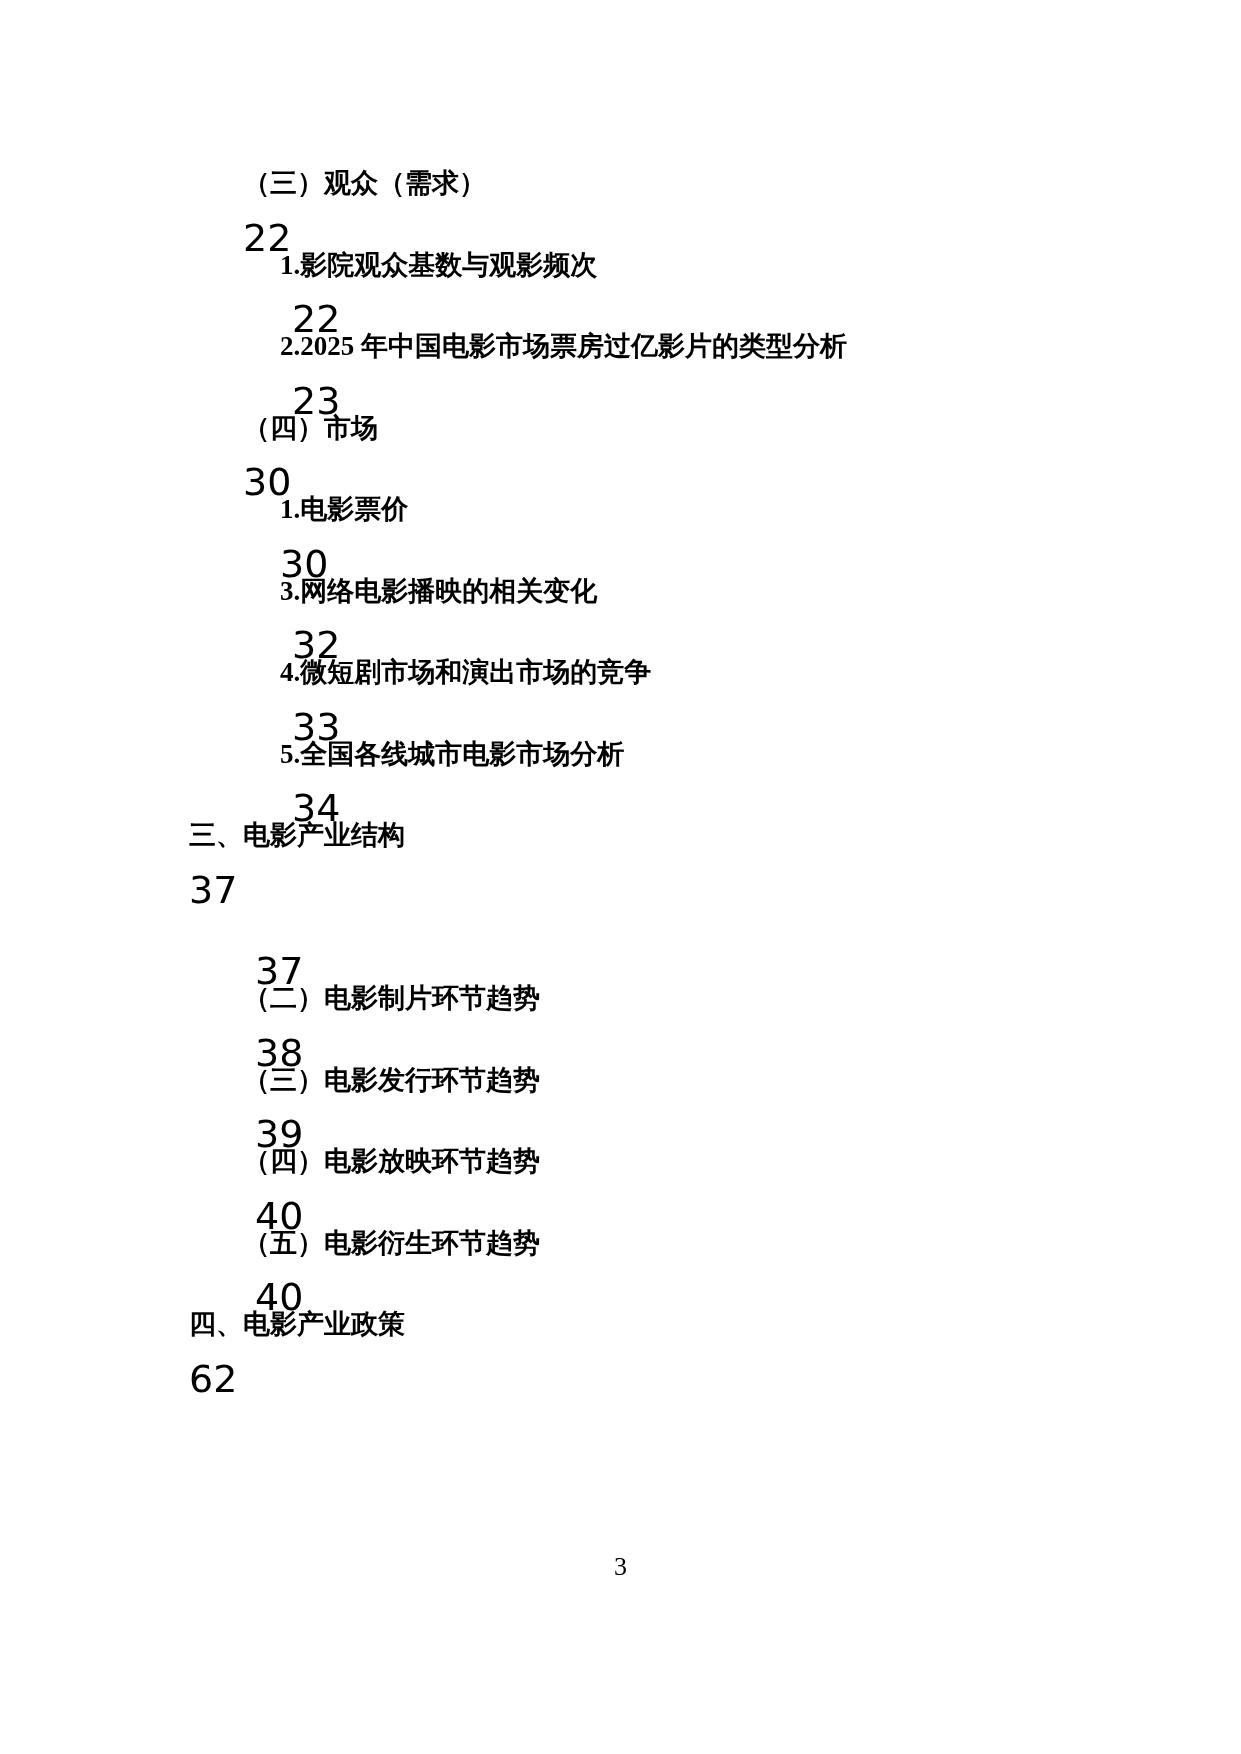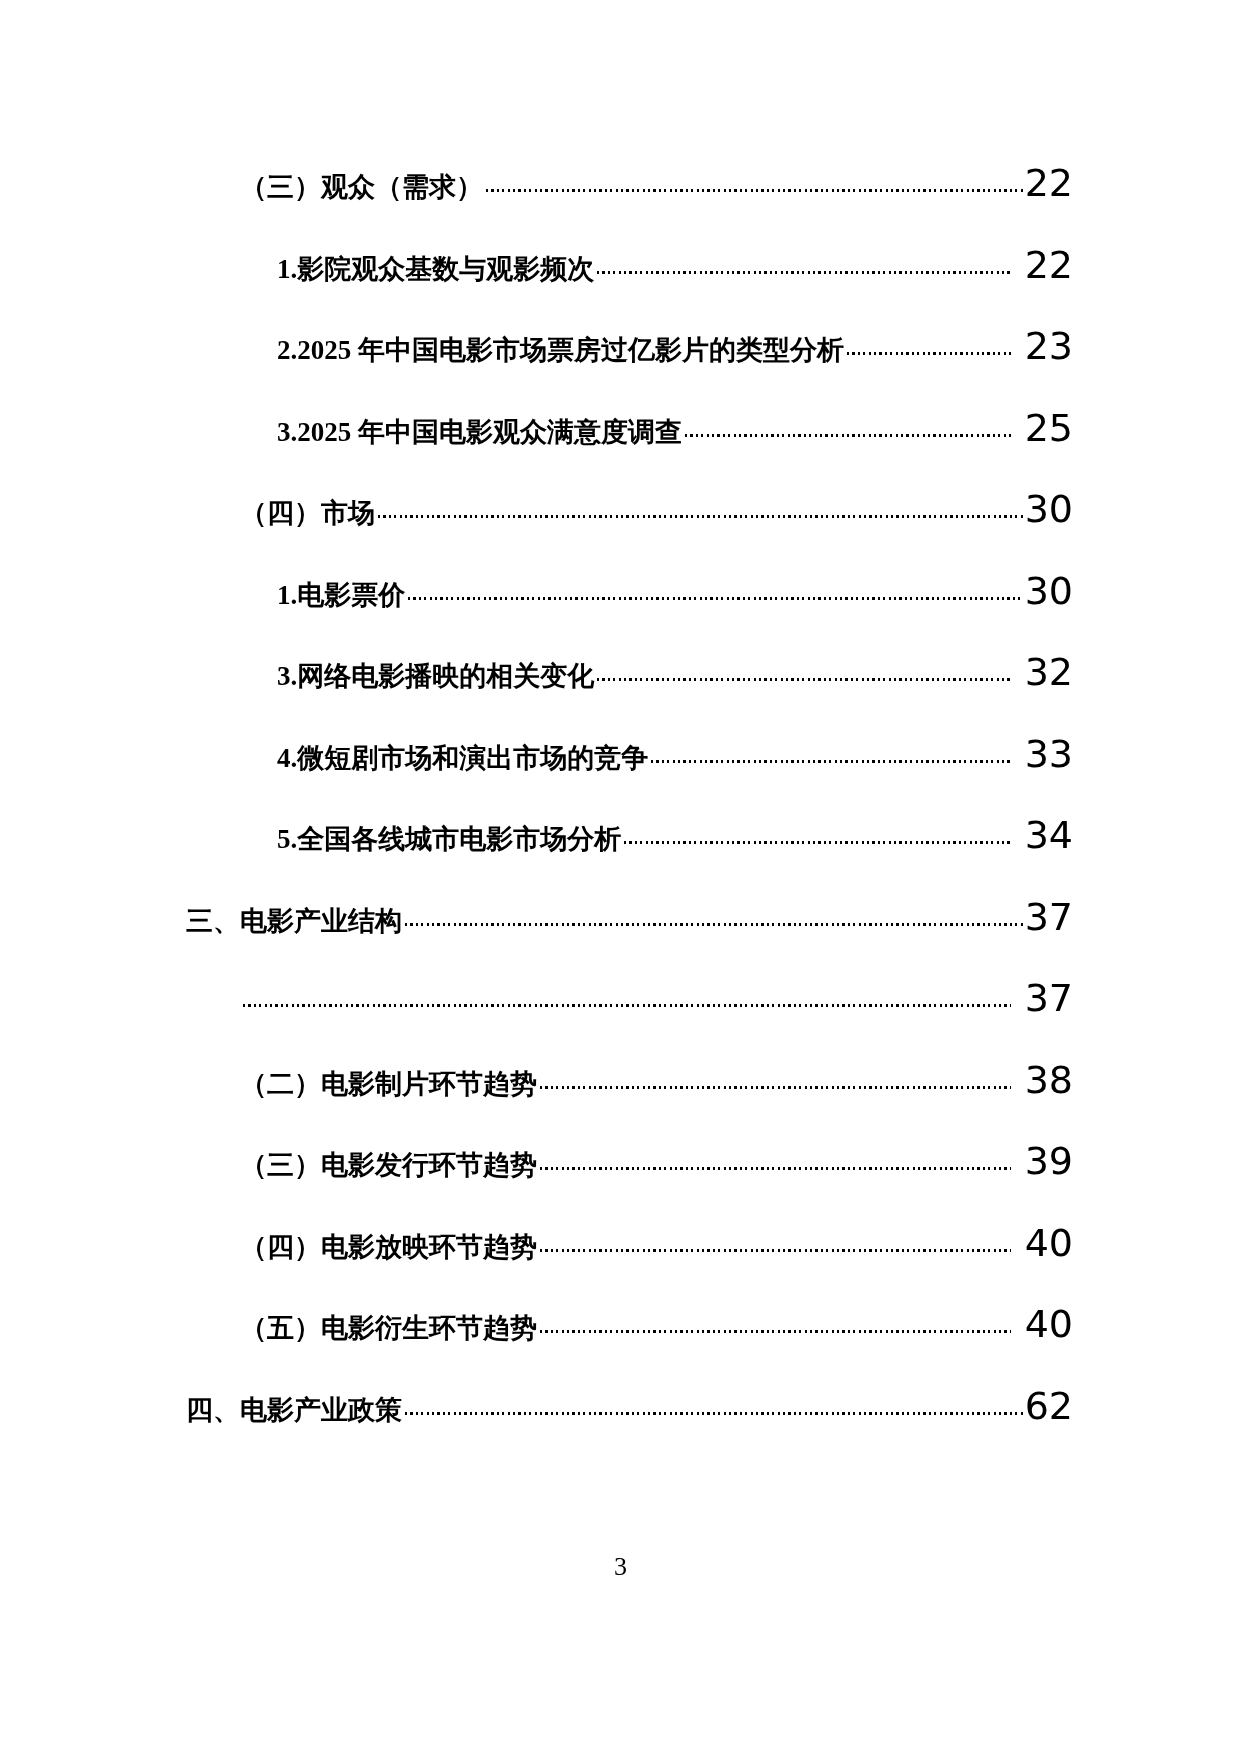--- a/index.html
+++ b/index.html
@@ -21,20 +21,21 @@
     top: 170px;
     left: 0;
     right: 0;
   }
   .row {
     display: flex;
     align-items: baseline;
     height: 81.5px;
     padding-right: 168px;
     box-sizing: border-box;
+    flex-direction: column;
   }
   .row .label {
     font-size: 27px;
     line-height: 27px;
     font-weight: bold;
     white-space: pre;
   }
   .level-1 { padding-left: 186px; }
   .level-2 { padding-left: 240px; }
   .level-3 { padding-left: 277px; }
@@ -73,25 +74,20 @@
   </div>
       <div class="row level-3">
     <span class="label">1.影院观众基数与观影频次</span>
     <span class="leader"></span>
     <span class="num"> 22</span>
   </div>
       <div class="row level-3">
     <span class="label">2.2025 年中国电影市场票房过亿影片的类型分析</span>
     <span class="leader"></span>
     <span class="num"> 23</span>
-  </div>
-      <div class="row level-3">
-    <span class="label">3.2025 年中国电影观众满意度调查</span>
-    <span class="leader"></span>
-    <span class="num"> 25</span>
   </div>
       <div class="row level-2">
     <span class="label">（四）市场</span>
     <span class="leader"></span>
     <span class="num">30</span>
   </div>
       <div class="row level-3">
     <span class="label">1.电影票价</span>
     <span class="leader"></span>
     <span class="num">30</span>

